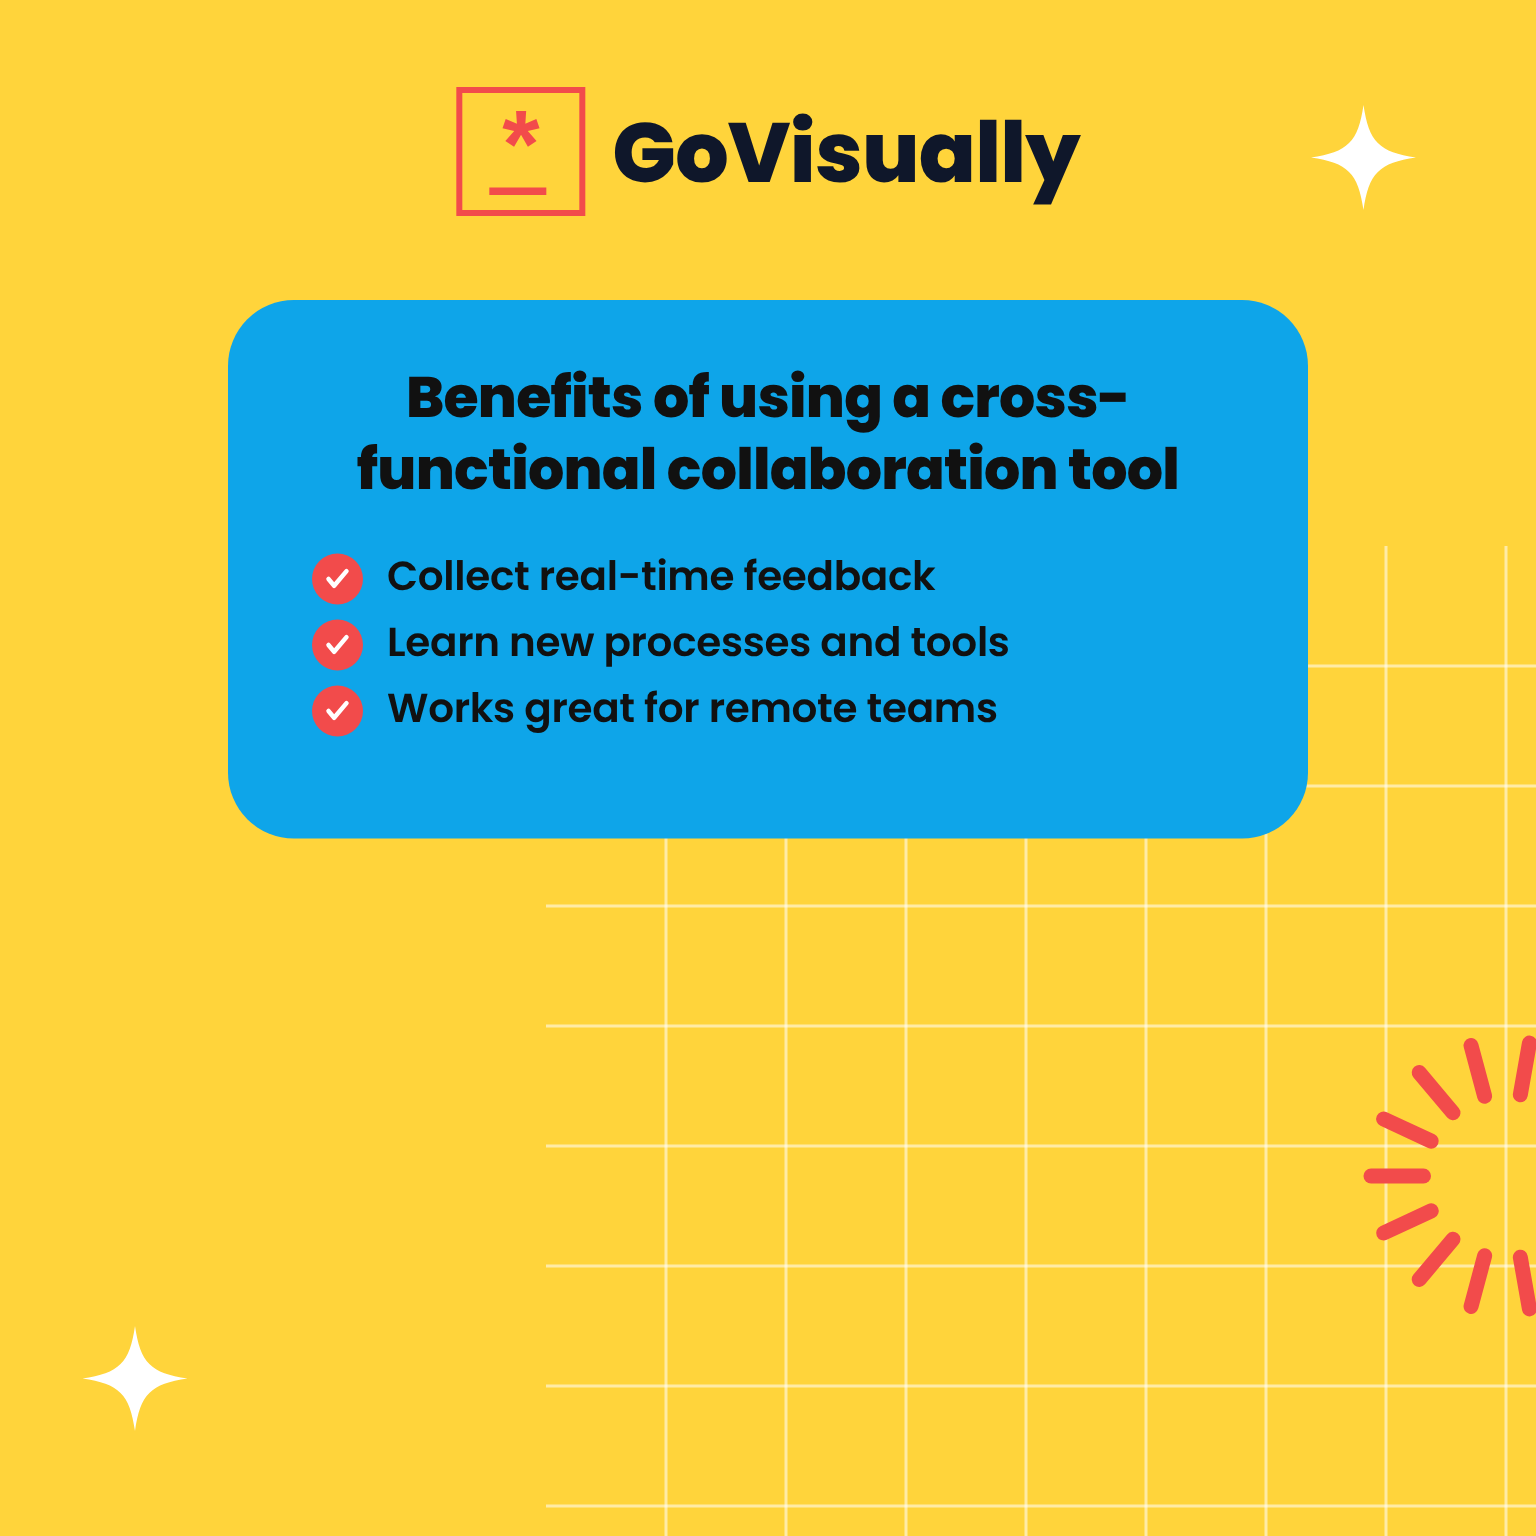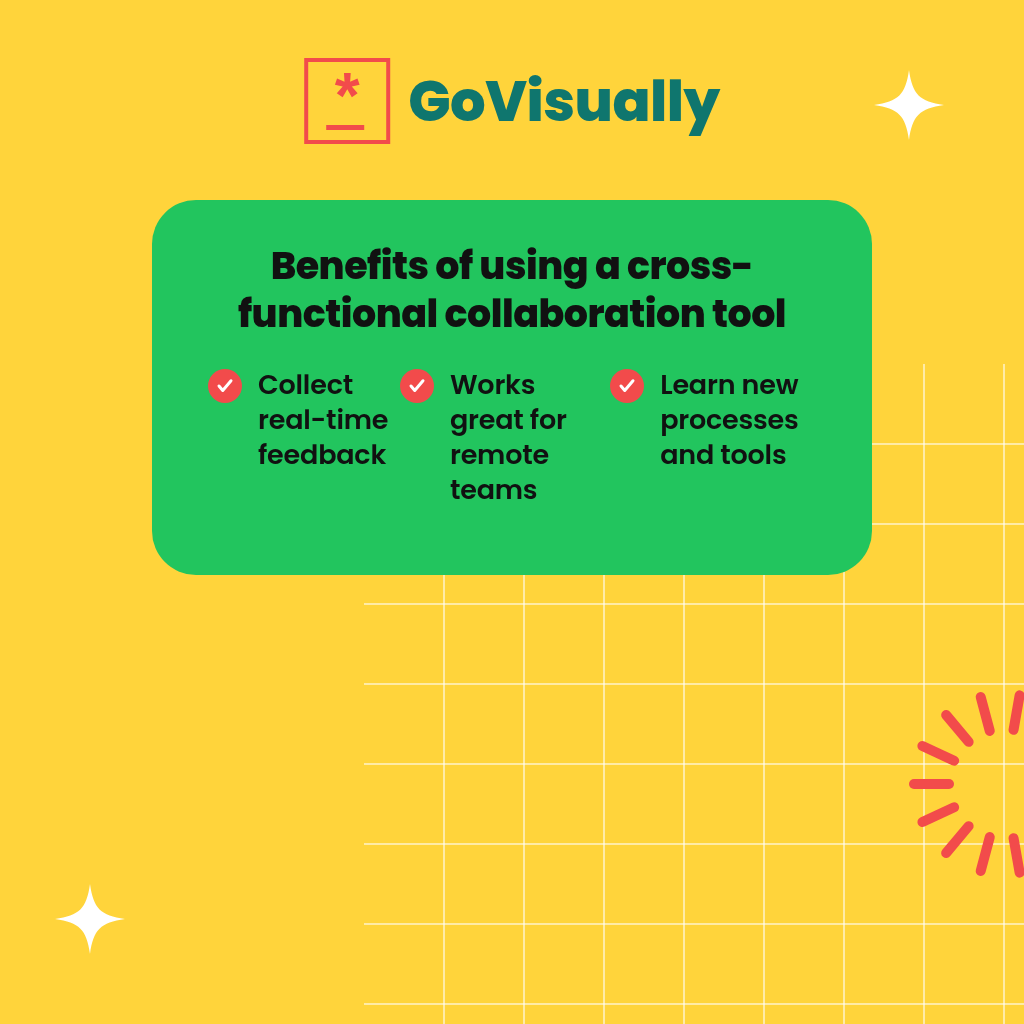--- a/index.html
+++ b/index.html
@@ -32,32 +32,32 @@
   }
   .logo-asterisk{
     font-size:64px;font-weight:700;color:#F24B4B;line-height:1;
     margin-top:2px;font-family:Arial,sans-serif;
   }
   .logo-underline{
     position:absolute;bottom:10px;left:18px;width:38px;height:5px;
     background:#F24B4B;
   }
   .brand{
-    font-size:56px;font-weight:800;color:#0f766e;letter-spacing:-.5px;
+    font-size:56px;font-weight:800;color:#0f172a;letter-spacing:-.5px;
   }
   .card{
     position:absolute;top:200px;left:50%;transform:translateX(-50%);
-    width:720px;background:#22c55e;border-radius:44px;
+    width:720px;background:#0ea5e9;border-radius:44px;
     padding:42px 56px 68px;
   }
   .card-title{
     font-size:38px;font-weight:800;color:#111;text-align:center;
     line-height:1.25;margin-bottom:30px;letter-spacing:-.5px;
   }
-  .benefits{list-style:none;display:flex;flex-direction:row;gap:8px}
+  .benefits{list-style:none;display:flex;flex-direction:column;gap:8px}
   .benefit{display:flex;align-items:flex-start;gap:16px}
   .check{
     flex:0 0 34px;width:34px;height:34px;border-radius:50%;
     background:#F24B4B;display:flex;align-items:center;justify-content:center;
     margin-top:2px;
   }
   .check svg{width:18px;height:18px}
   .benefit-text{
     font-size:27px;font-weight:600;color:#111;line-height:1.3;
     letter-spacing:-.2px;
@@ -130,24 +130,24 @@
           </svg>
       </span>
       <span class="benefit-text">Collect real-time feedback</span>
     </li>
     <li class="benefit">
       <span class="check">
         <svg viewBox="0 0 24 24">
             <path d="M4 12 L9 18 L20 5" fill="none" stroke="#FFFFFF" stroke-width="4" stroke-linecap="round" stroke-linejoin="round"></path>
           </svg>
       </span>
-      <span class="benefit-text">Works great for remote teams</span>
+      <span class="benefit-text">Learn new processes and tools</span>
     </li>
     <li class="benefit">
       <span class="check">
         <svg viewBox="0 0 24 24">
             <path d="M4 12 L9 18 L20 5" fill="none" stroke="#FFFFFF" stroke-width="4" stroke-linecap="round" stroke-linejoin="round"></path>
           </svg>
       </span>
-      <span class="benefit-text">Learn new processes and tools</span>
+      <span class="benefit-text">Works great for remote teams</span>
     </li>
   </ul>
 </div>
 
 </body></html>

